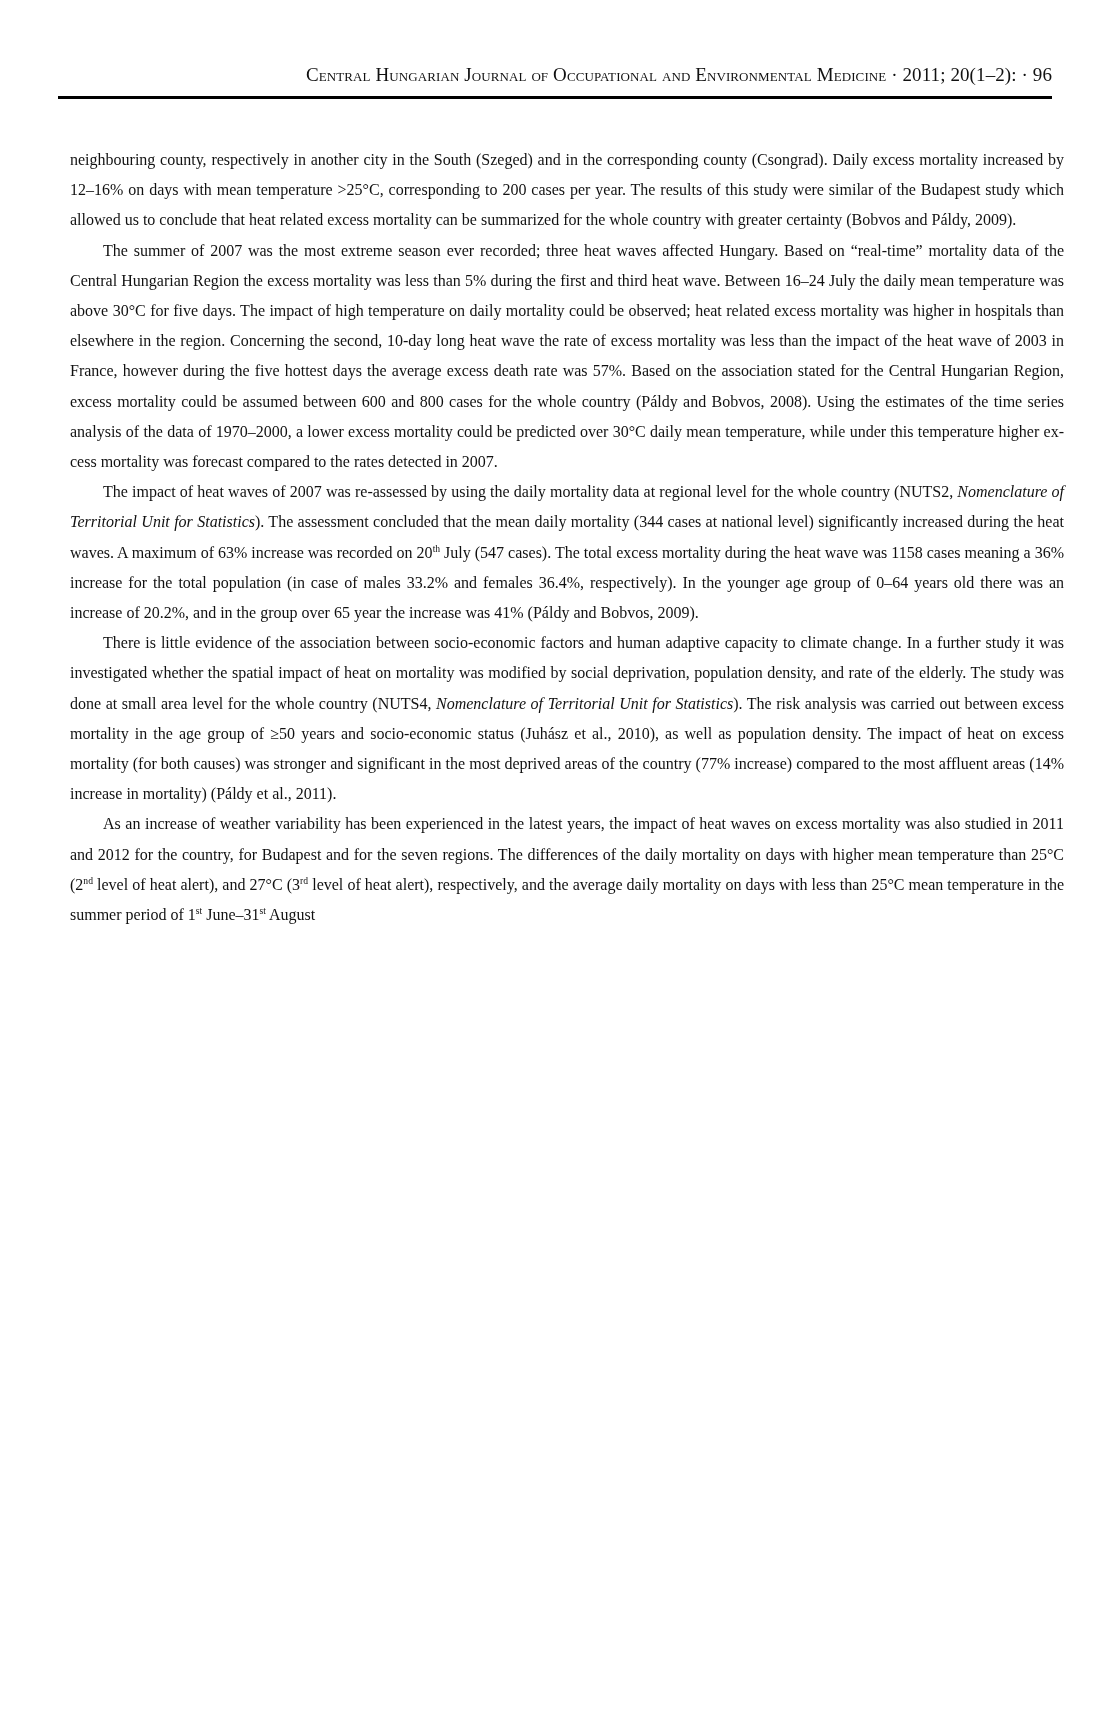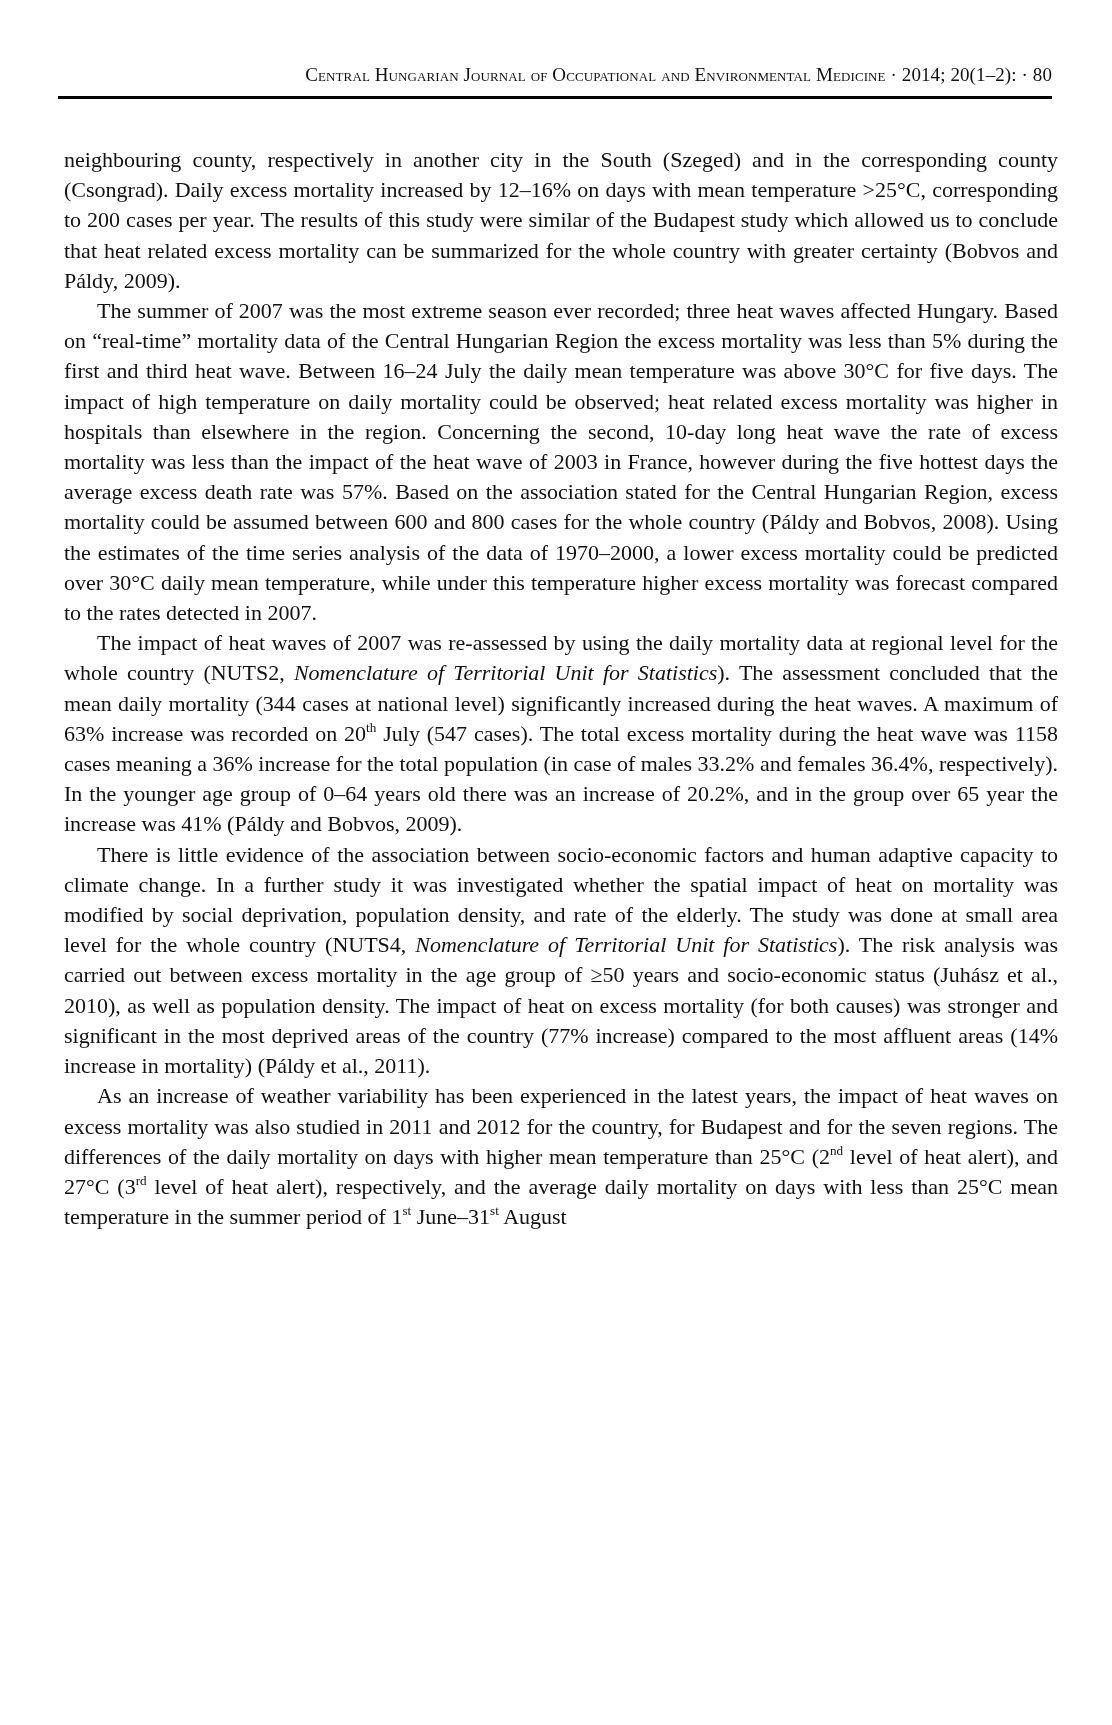--- a/index.html
+++ b/index.html
@@ -39,23 +39,23 @@
       position: absolute;
       top: 96px;
       left: 0;
       width: 994px;
       height: 3px;
       background: #000000;
     }
     .body-text {
       position: absolute;
       top: 145px;
-      left: 6px;
+      left: 12px;
       width: 994px;
-      font-size: 22px;
+      font-size: 16px;
       line-height: 30.2px;
       text-align: justify;
       hyphens: manual;
     }
     .body-text p {
       margin: 0;
       text-indent: 0;
     }
     .body-text p.indent {
       text-indent: 33px;
@@ -68,21 +68,21 @@
       line-height: 0;
       vertical-align: 0.65em;
     }
   </style>
 </head>
 <body>
 
 <div class="page">
 
   <div class="running-header">
-    <span class="sc">Central Hungarian Journal of Occupational and Environmental Medicine</span><span> · </span><span>2014; 20(1–2):</span><span> · </span><span>80</span>
+    <span class="sc">Central Hungarian Journal of Occupational and Environmental Medicine</span><span> · </span><span>2011; 20(1–2):</span><span> · </span><span>96</span>
   </div>
 
   <div class="header-rule"></div>
 
   <div class="body-text">
     <p><span>neighbouring county, respectively in another city in the South (Szeged) and in the corresponding county (Csongrad). Daily excess mortality increased by 12–16% on days with mean temperature &gt;25°C, corresponding to 200 cases per year. The re­sults of this study were similar of the Budapest study which allowed us to conclude that heat related excess mortality can be summarized for the whole country with greater certainty (Bobvos and Páldy, 2009).</span></p>
     <p class="indent"><span>The summer of 2007 was the most extreme season ever recorded; three heat waves affected Hungary. Based on “real-time” mortality data of the Central Hungarian Region the excess mortality was less than 5% during the first and third heat wave. Between 16–24 July the daily mean temperature was above 30°C for five days. The impact of high temperature on daily mortality could be observed; heat related ex­cess mortality was higher in hospitals than elsewhere in the region. Concerning the second, 10-day long heat wave the rate of excess mortality was less than the impact of the heat wave of 2003 in France, however during the five hottest days the aver­age excess death rate was 57%. Based on the association stated for the Central Hungarian Region, excess mortality could be assumed between 600 and 800 cases for the whole country (Páldy and Bobvos, 2008). Using the estimates of the time series analysis of the data of 1970–2000, a lower excess mortality could be pre­dicted over 30°C daily mean temperature, while under this temperature higher ex­cess mortality was forecast compared to the rates detected in 2007.</span></p>
     <p class="indent"><span>The impact of heat waves of 2007 was re-assessed by using the daily mortality data at regional level for the whole country (NUTS2, </span><em>Nomenclature of Territorial Unit for Statistics</em><span>). The assessment concluded that the mean daily mortality (344 cases at national level) significantly increased during the heat waves. A maximum of 63% increase was recorded on 20</span><sup>th</sup><span> July (547 cases). The total excess mortality during the heat wave was 1158 cases meaning a 36% increase for the total population (in case of males 33.2% and females 36.4%, respectively). In the younger age group of 0–64 years old there was an increase of 20.2%, and in the group over 65 year the increase was 41% (Páldy and Bobvos, 2009).</span></p>
     <p class="indent"><span>There is little evidence of the association between socio-economic factors and human adaptive capacity to climate change. In a further study it was investigated whether the spatial impact of heat on mortality was modified by social deprivation, population density, and rate of the elderly. The study was done at small area level for the whole country (NUTS4, </span><em>Nomenclature of Territorial Unit for Statistics</em><span>). The risk analysis was carried out between excess mortality in the age group of ≥50 years and socio-economic status (Juhász et al., 2010), as well as population density. The impact of heat on excess mortality (for both causes) was stronger and significant in the most deprived areas of the country (77% increase) compared to the most afflu­ent areas (14% increase in mortality) (Páldy et al., 2011).</span></p>
     <p class="indent"><span>As an increase of weather variability has been experienced in the latest years, the impact of heat waves on excess mortality was also studied in 2011 and 2012 for the country, for Budapest and for the seven regions. The differences of the daily mor­tality on days with higher mean temperature than 25°C (2</span><sup>nd</sup><span> level of heat alert), and 27°C (3</span><sup>rd</sup><span> level of heat alert), respectively, and the average daily mortality on days with less than 25°C mean temperature in the summer period of 1</span><sup>st</sup><span> June–31</span><sup>st</sup><span> August</span></p>

